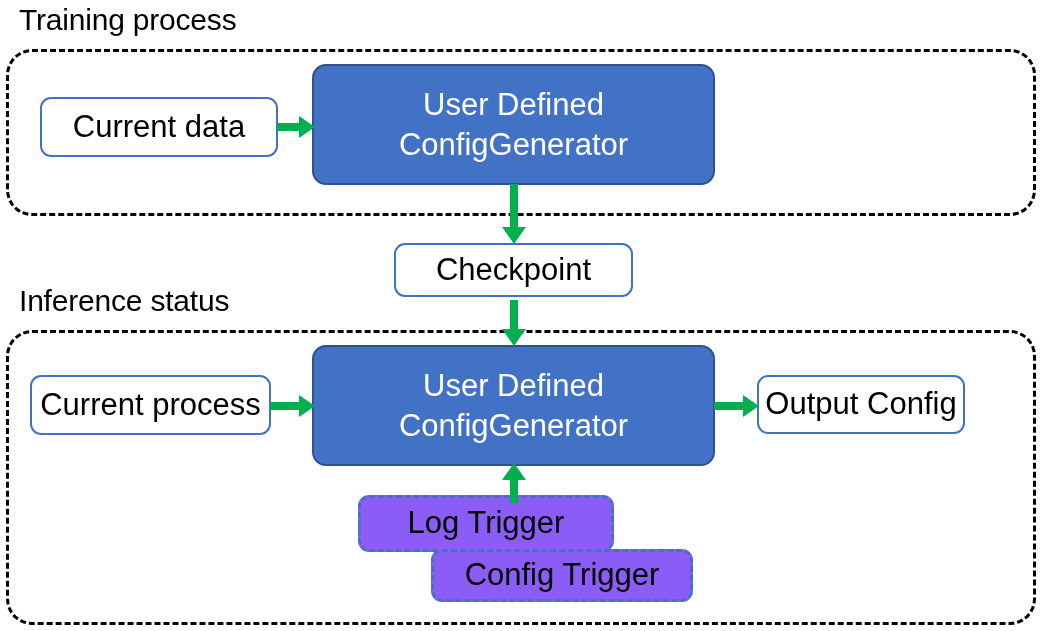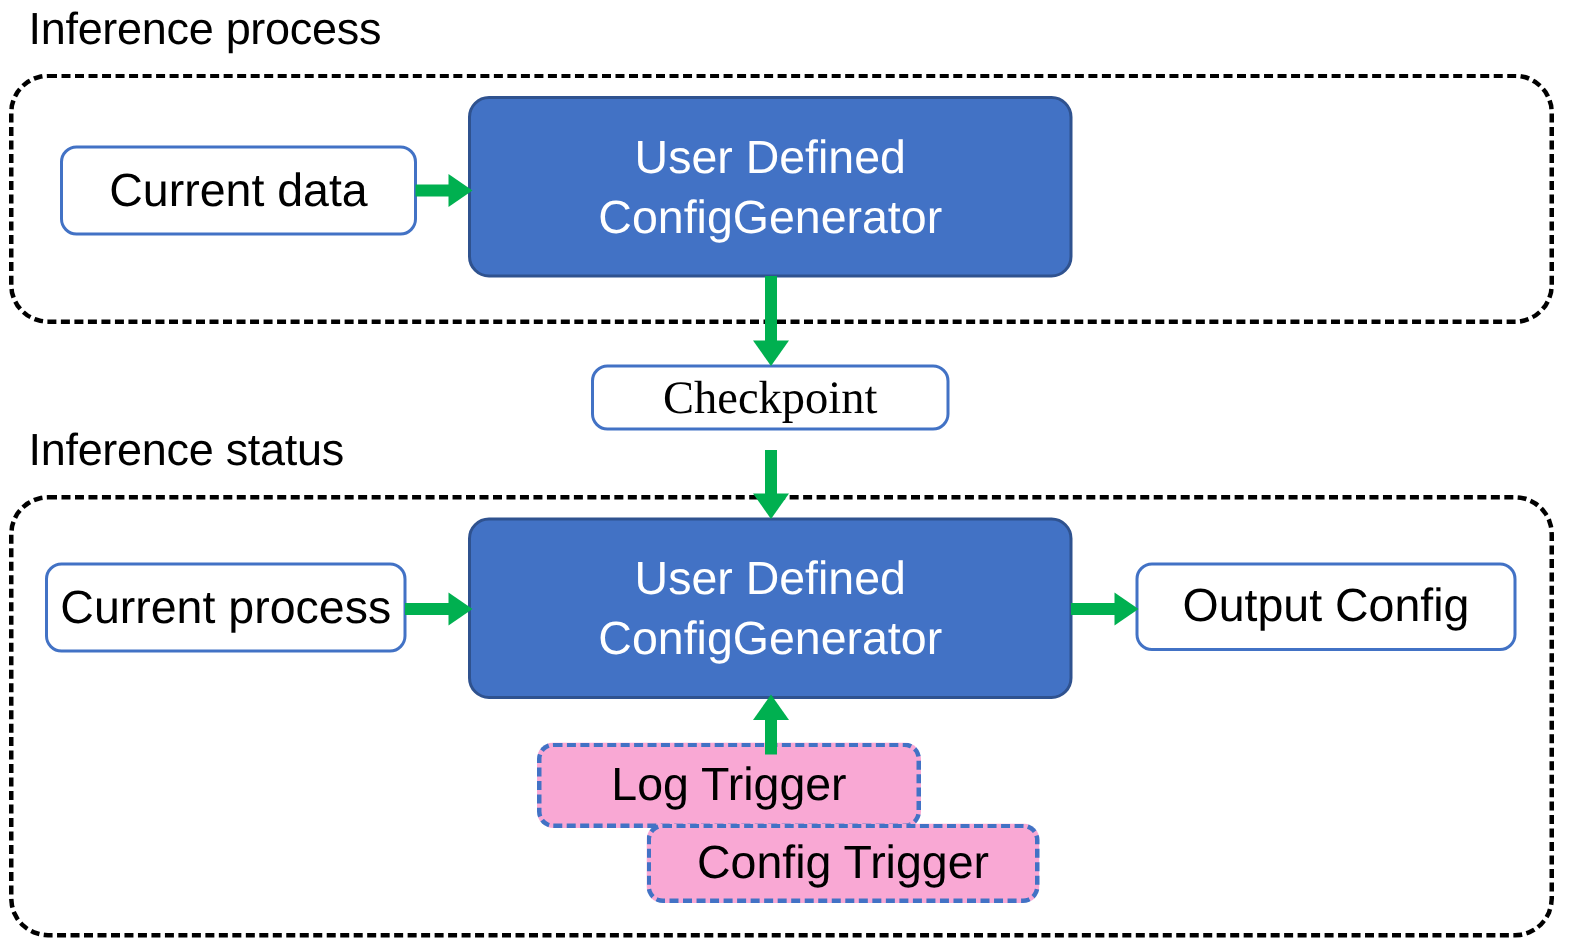--- a/index.html
+++ b/index.html
@@ -47,32 +47,32 @@
     background:#ffffff;
     border:2px solid #4272C5;
     border-radius:11px;
     color:#000000;
     font-size:31px;
     line-height:1.05;
     text-align:center;
     white-space:nowrap;
   }
   #node-training-data{ left:40px;  top:97px;  width:238px; height:60px; }
-  #node-checkpoint{   left:394px; top:243px; width:239px; height:44px;font-family:Liberation Serif, serif; }
+  #node-checkpoint{   left:394px; top:243px; width:239px; height:54px; }
   #node-current-status{ left:30px; top:375px; width:241px; height:60px; }
-  #node-output-config{ left:757px; top:375px; width:254px; height:59px; }
+  #node-output-config{ left:757px; top:375px; width:208px; height:59px; }
 
   
   .node-dashed{
     position:absolute;
     box-sizing:border-box;
     display:flex;
     align-items:center;
     justify-content:center;
-    background:#f9a8d4;
+    background:#8b5cf6;
     border:3px dashed #4272C5;
     border-radius:11px;
     color:#000000;
     font-size:31px;
     line-height:1.05;
     text-align:center;
     white-space:nowrap;
   }
   #node-log-trigger{  left:358px; top:495px; width:256px; height:57px; z-index:4; }
   #node-clock-trigger{left:431px; top:549px; width:262px; height:53px; z-index:5; }
@@ -150,21 +150,21 @@
   
   #arrow-trigger-to-gen{ left:501px; top:463px; width:26px; height:40px; }
   #arrow-trigger-to-gen .arrow-shaft{ left:9px; top:14px; width:8px; height:26px; }
   #arrow-trigger-to-gen .arrow-head{ left:1px; top:0; }
 </style>
 </head>
 <body>
 
 <div id="stage">
 
-  <div class="caption" id="caption-training">Inference process</div>
+  <div class="caption" id="caption-training">Training process</div>
 
   <div class="caption" id="caption-inference">Inference status</div>
 
   <div class="group-box" id="group-training"></div>
 
   <div class="group-box" id="group-inference"></div>
 
   <div class="node" id="node-training-data">
     <span>Current data</span>
   </div>

